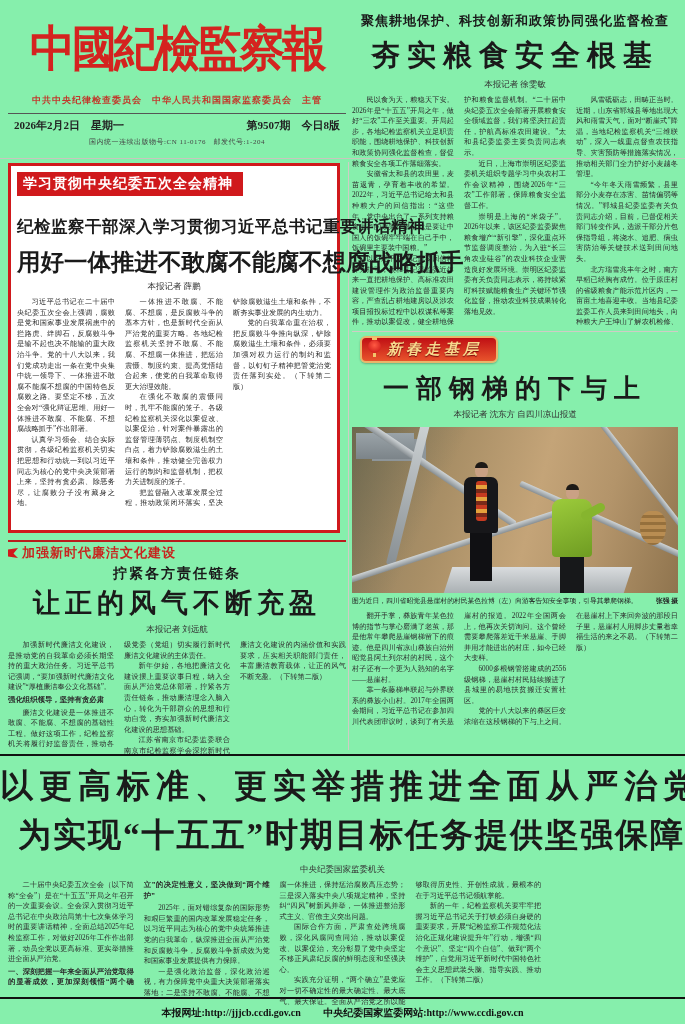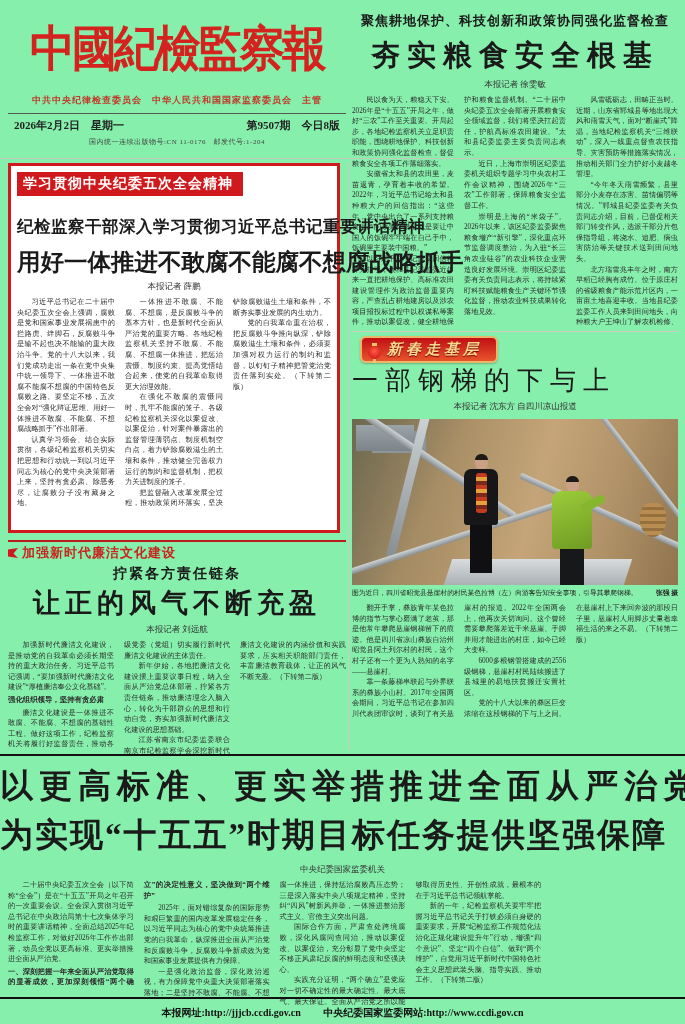--- a/index.html
+++ b/index.html
@@ -31,26 +31,26 @@
   
   .culture{position:absolute;left:8px;top:540px;width:338px;}
   .culture .sect{border-top:2px solid #b91c1c;padding-top:2px;display:flex;align-items:center;gap:4px;}
   .sect-icon{width:10px;height:10px;background:#d0191c;clip-path:polygon(0 15%,100% 0,55% 55%,100% 100%,0 85%);}
   .sect-label{color:#c8251f;font-size:13px;font-weight:bold;letter-spacing:1px;}
   .culture .sub{font-size:14px;font-weight:bold;text-align:center;letter-spacing:2px;margin-top:3px;}
   .culture .title{font-size:27px;font-weight:900;text-align:center;letter-spacing:5px;margin-top:2px;white-space:nowrap;}
   .culture .bodycols{column-count:3;height:122px;margin-top:2px;}
   
   .ladder{position:absolute;left:352px;top:336px;width:326px;}
-  .badge{display:inline-flex;align-items:flex-end;gap:6px;background:linear-gradient(180deg,#c00f14,#e8542c);border:2px solid #e9b66a;border-radius:6px;padding:2px 14px 2px 6px;margin-left:8px;box-shadow:0 1px 2px rgba(0,0,0,.25);}
+  .badge{display:inline-flex;align-items:flex-start;gap:6px;background:linear-gradient(180deg,#c00f14,#e8542c);border:2px solid #e9b66a;border-radius:6px;padding:2px 14px 2px 6px;margin-left:8px;box-shadow:0 1px 2px rgba(0,0,0,.25);}
   .lantern{width:13px;height:13px;border-radius:50%;background:radial-gradient(circle at 50% 40%,#ff5a43,#c40d11);position:relative;}
   .lantern:before{content:"";position:absolute;left:4px;top:-3px;width:5px;height:3px;background:#f2c36b;}
   .lantern:after{content:"";position:absolute;left:5px;bottom:-4px;width:3px;height:4px;background:#f2c36b;}
   .badge-text{color:#f7d98d;font-size:15px;font-weight:900;font-style:italic;letter-spacing:4px;text-shadow:0 1px 1px #7a0606;}
-  .ladder .title{font-size:26px;font-weight:400;letter-spacing:7px;margin-top:0;white-space:nowrap;}
+  .ladder .title{font-size:26px;font-weight:700;text-align:center;letter-spacing:7px;margin-top:8px;white-space:nowrap;}
   .photo{position:relative;width:326px;height:166px;margin-top:6px;background:linear-gradient(105deg,#8d7c5e 0%,#a98f66 30%,#c4a478 55%,#b3946a 75%,#8f744e 100%);overflow:hidden;}
   .ph-buildings{position:absolute;left:4px;top:6px;width:58px;height:26px;background:linear-gradient(180deg,#9aa3a8,#7c8489);box-shadow:14px 4px 0 -2px #8d959a;}
   .ph-shade{position:absolute;left:0;top:0;width:120px;height:166px;background:linear-gradient(115deg,rgba(70,80,60,.45),rgba(0,0,0,0) 60%);}
   .pipe{position:absolute;background:linear-gradient(180deg,#cfd4d6,#888f93);border-radius:2px;}
   .p1{width:200px;height:7px;left:-20px;top:38px;transform:rotate(34deg);}
   .p2{width:240px;height:6px;left:-30px;top:120px;transform:rotate(-18deg);}
   .p3{width:9px;height:150px;left:52px;top:-10px;transform:rotate(14deg);}
   .p4{width:190px;height:6px;left:160px;top:92px;transform:rotate(24deg);}
   .p5{width:150px;height:5px;left:210px;top:40px;transform:rotate(52deg);}
   .stair{position:absolute;left:96px;bottom:0;width:180px;height:26px;background:linear-gradient(180deg,#d9dcde,#aab0b3);transform:skewX(-18deg);}
@@ -64,21 +64,21 @@
   .m2{left:200px;top:52px;}
   .m2 .torso{width:40px;height:58px;border-radius:9px 9px 4px 4px;background:linear-gradient(160deg,#9ccb3b,#6f9c22);position:relative;margin-top:-1px;}
   .m2 .arm{position:absolute;right:-14px;top:8px;width:26px;height:9px;border-radius:5px;background:#86b52e;transform:rotate(-28deg);}
   .m2 .legs{width:24px;height:42px;background:#17181a;margin:0 auto;}
   .basket{position:absolute;right:12px;top:84px;width:26px;height:34px;border-radius:40% 40% 50% 50%;background:repeating-linear-gradient(180deg,#b98d52 0 4px,#96703c 4px 7px);}
   .caption-row{display:flex;justify-content:space-between;font-size:6.8px;color:#222;margin-top:3px;}
   .ladder .bodycols{column-count:3;height:126px;margin-top:5px;}
   
   .plenary{position:absolute;left:0;top:754px;width:685px;border-top:2px solid #111;}
   .plenary .t1{font-size:33px;font-weight:900;text-align:center;letter-spacing:6px;margin-top:8px;white-space:nowrap;}
-  .plenary .t2{font-size:33px;font-weight:900;text-align:left;letter-spacing:2px;margin-top:4px;white-space:nowrap;font-family:Liberation Serif, serif;}
+  .plenary .t2{font-size:33px;font-weight:900;text-align:right;letter-spacing:2px;margin-top:4px;white-space:nowrap;font-family:Liberation Serif, serif;}
   .plenary .byline{margin-top:6px;}
   .plenary .bodycols{column-count:5;height:128px;margin:4px 8px 0 8px;}
   
   .footer{position:absolute;left:0;top:997px;width:685px;border-top:2px solid #111;}
   .footer-inner{text-align:center;font-size:10px;font-weight:bold;margin-top:7px;color:#111;}
   .footer-inner span{margin:0 10px;}
   
   .vrule{position:absolute;left:348px;top:162px;width:1px;height:588px;background:#cfccc5;}
   .rmid-rule{position:absolute;left:352px;top:331px;width:326px;height:1px;background:#cfccc5;}
 </style>

